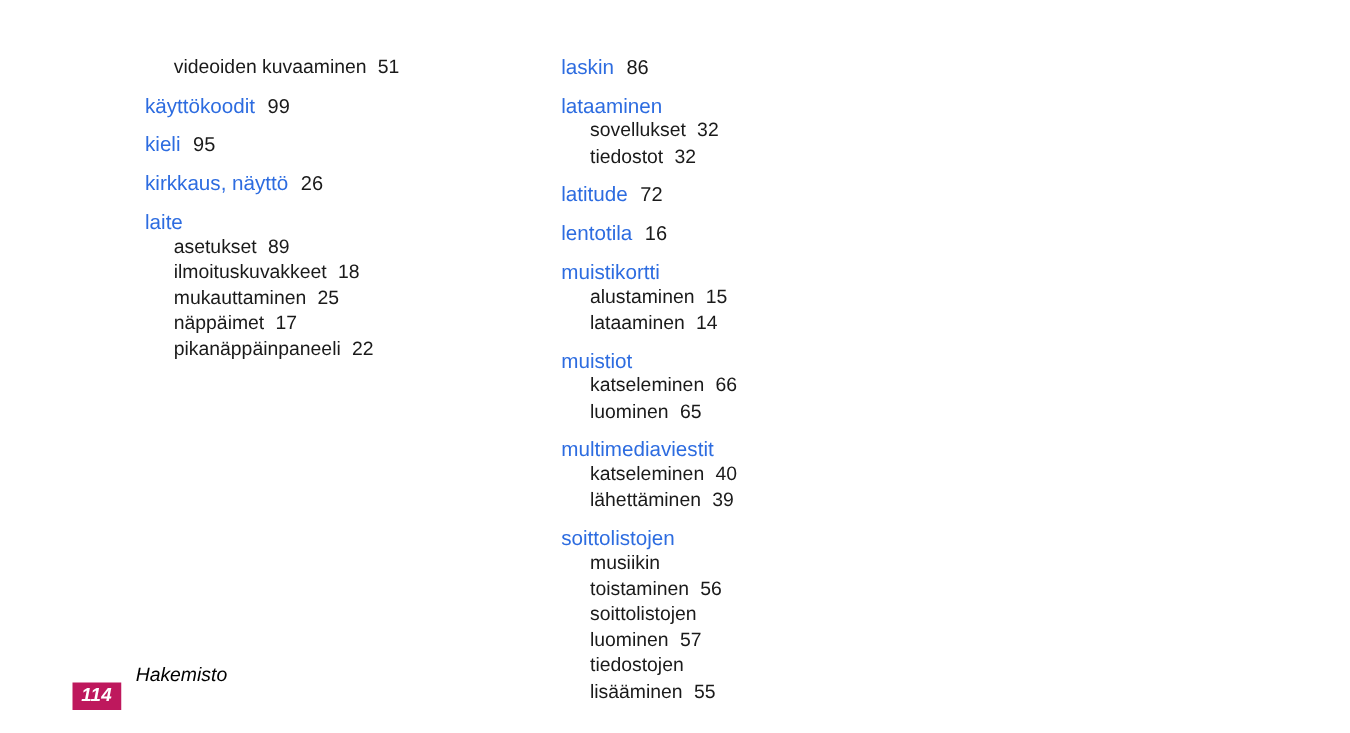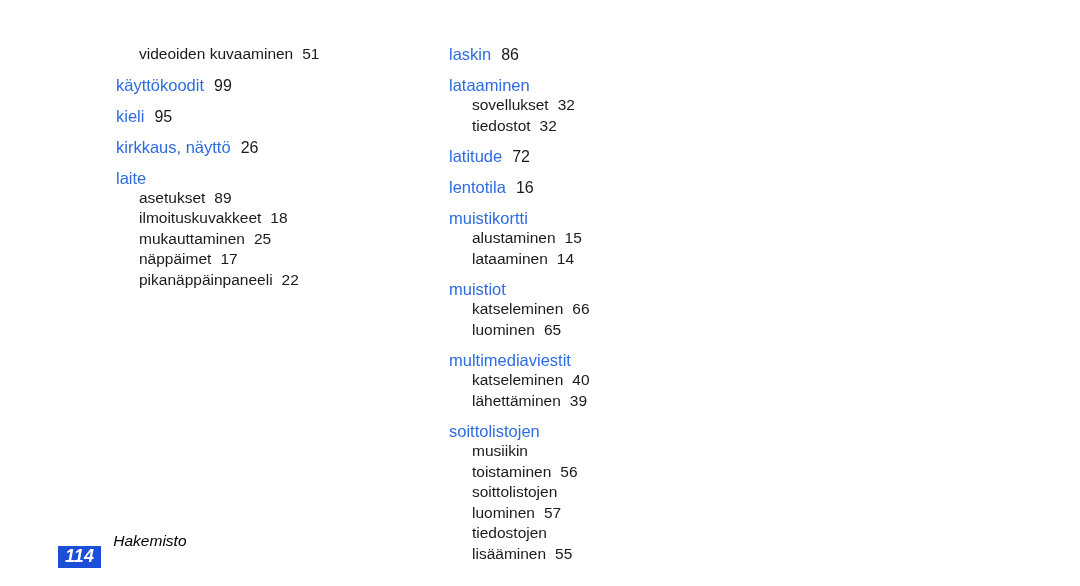--- a/index.html
+++ b/index.html
@@ -98,25 +98,25 @@
   
   .footer {
     position: absolute;
     left: 58px;
     bottom: 18px;
     display: flex;
     align-items: center;
   }
   .page-badge {
     display: inline-block;
-    background: #1d4ed8;
+    background: #be185d;
     color: #ffffff;
     font-style: italic;
     font-weight: bold;
-    font-size: 18px;
+    font-size: 15px;
     line-height: 19px;
     padding: 1px 7px 2px 7px;
     letter-spacing: 0.2px;
     margin-top: 34px;
   }
   .footer-title {
     color: #000000;
     font-style: italic;
     font-size: 15.5px;
     margin-left: 12px;

